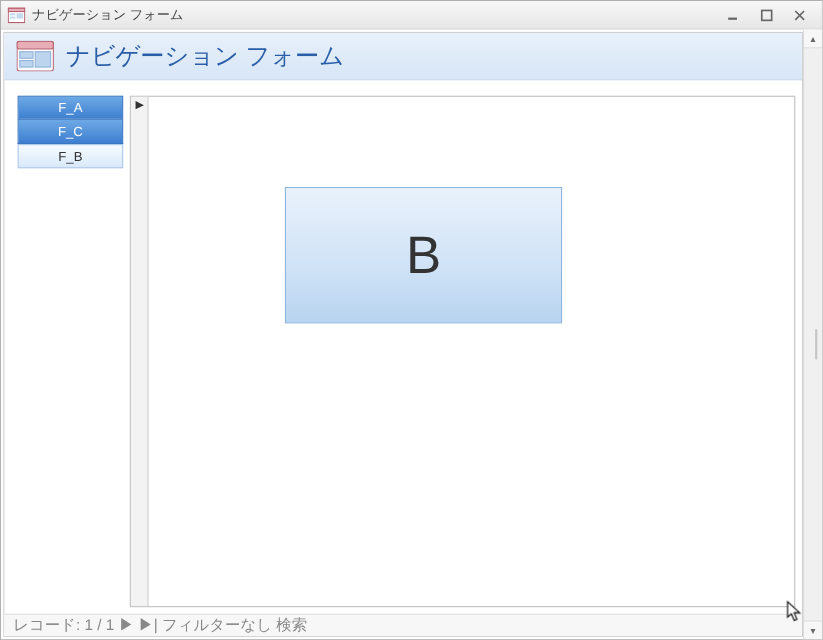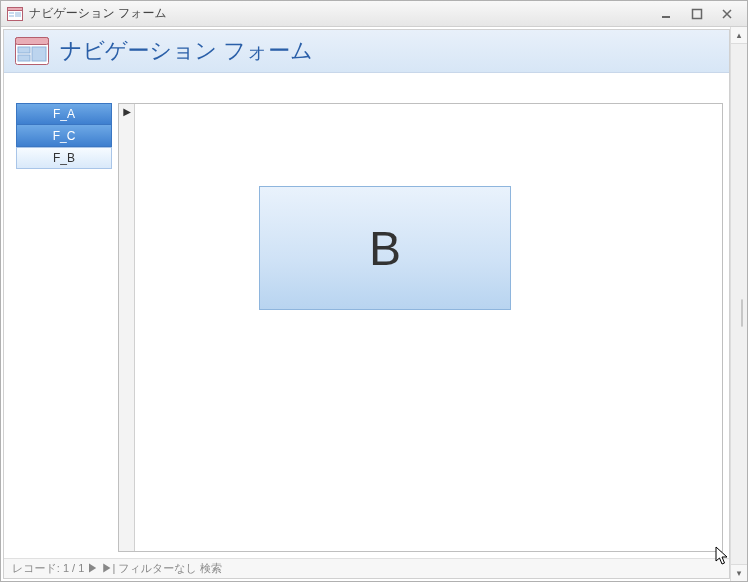--- a/index.html
+++ b/index.html
@@ -99,21 +99,21 @@
   }
   .form-header .hdr-icon svg { width:34px; height:28px; }
   .form-header .hdr-title {
     font-size: 22px;
     color: #2a5fa8;
   }
 
   .body-area {
     flex: 1;
     display: flex;
-    padding: 30px 6px 6px 12px;
+    padding: 14px 6px 6px 12px;
   }
   .nav-tabs {
     width: 96px;
     display: flex;
     flex-direction: column;
   }
   .nav-tab {
     height: 22px;
     font-size: 12px;
     display: flex;
@@ -164,21 +164,21 @@
     display: flex;
     align-items: center;
     justify-content: center;
     font-size: 48px;
     color: #333;
     font-family: Arial, sans-serif;
   }
 
   .statusbar {
     height: 20px;
-    font-size: 11px;
+    font-size: 14px;
     color: #888;
     padding: 0 8px;
     display: flex;
     align-items: center;
     background: #f7f7f7;
     border-top: 1px solid #e0e0e0;
     overflow: hidden;
   }
   .statusbar span { white-space: nowrap; }
 

